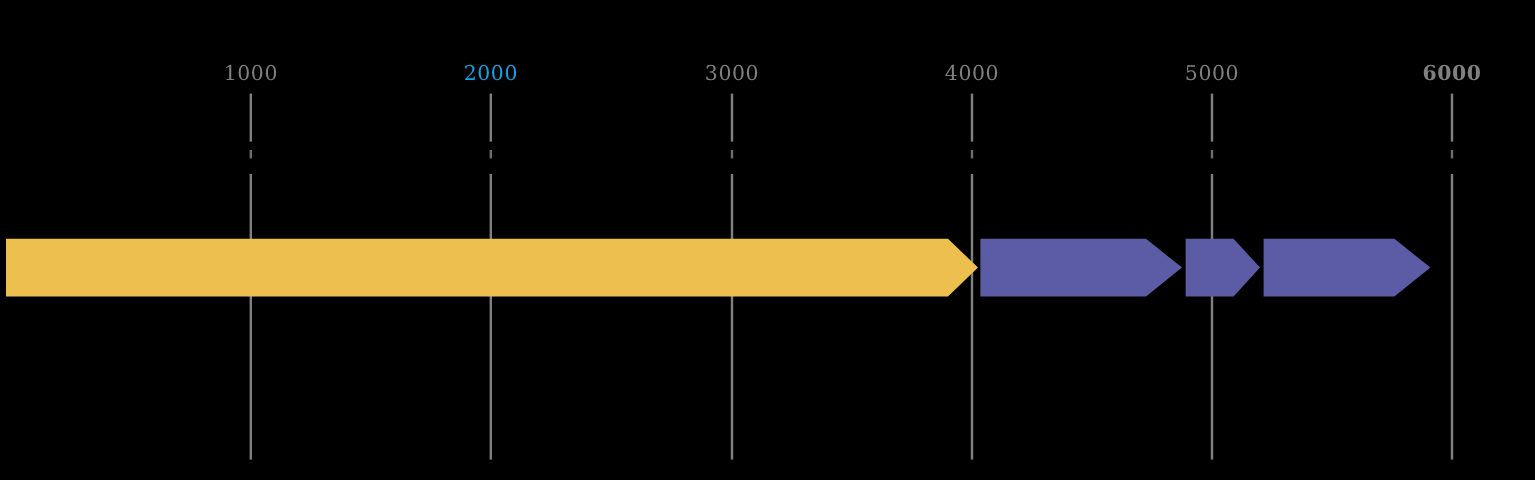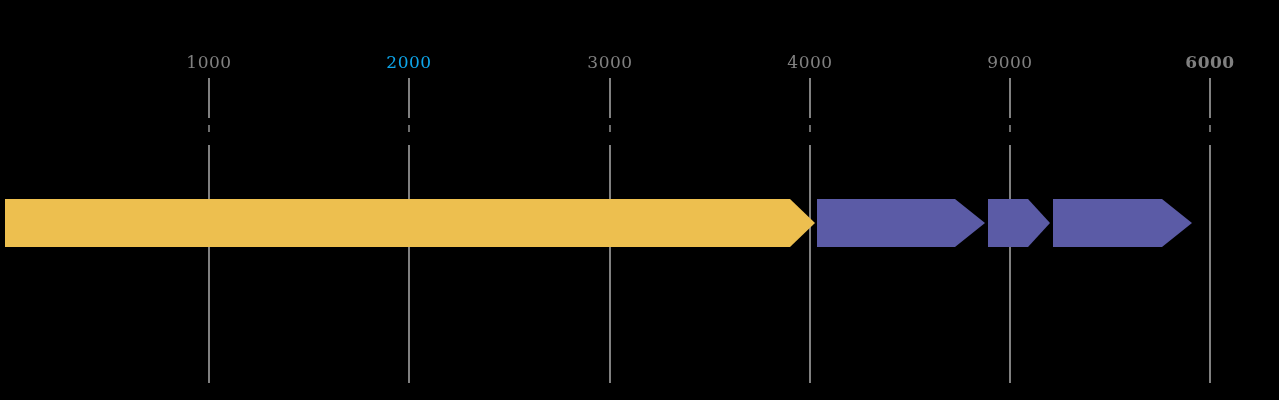--- a/index.html
+++ b/index.html
@@ -27,21 +27,21 @@
       <div class="gridline" style="left: 408.2px; top: 125px; height: 7px; background: rgb(128, 128, 128); opacity: 0.85;"></div>
       <div class="gridline" style="left: 408.2px; top: 145px; height: 238px; background: rgb(128, 128, 128); opacity: 1;"></div>
       <div class="tick-label" style="left: 610px; top: 52px; color: rgb(128, 128, 128);">3000</div>
       <div class="gridline" style="left: 609.2px; top: 78px; height: 40px; background: rgb(128, 128, 128); opacity: 1;"></div>
       <div class="gridline" style="left: 609.2px; top: 125px; height: 7px; background: rgb(128, 128, 128); opacity: 0.85;"></div>
       <div class="gridline" style="left: 609.2px; top: 145px; height: 238px; background: rgb(128, 128, 128); opacity: 1;"></div>
       <div class="tick-label" style="left: 810px; top: 52px; color: rgb(128, 128, 128);">4000</div>
       <div class="gridline" style="left: 809.2px; top: 78px; height: 40px; background: rgb(128, 128, 128); opacity: 1;"></div>
       <div class="gridline" style="left: 809.2px; top: 125px; height: 7px; background: rgb(128, 128, 128); opacity: 0.85;"></div>
       <div class="gridline" style="left: 809.2px; top: 145px; height: 238px; background: rgb(128, 128, 128); opacity: 1;"></div>
-      <div class="tick-label" style="left: 1010px; top: 52px; color: rgb(128, 128, 128);">9000</div>
+      <div class="tick-label" style="left: 1010px; top: 52px; color: rgb(128, 128, 128);">5000</div>
       <div class="gridline" style="left: 1009.2px; top: 78px; height: 40px; background: rgb(128, 128, 128); opacity: 1;"></div>
       <div class="gridline" style="left: 1009.2px; top: 125px; height: 7px; background: rgb(128, 128, 128); opacity: 0.85;"></div>
       <div class="gridline" style="left: 1009.2px; top: 145px; height: 238px; background: rgb(128, 128, 128); opacity: 1;"></div>
       <div class="tick-label" style="left: 1210px; top: 52px; color: rgb(128, 128, 128); font-weight: bold;">6000</div>
       <div class="gridline" style="left: 1209.2px; top: 78px; height: 40px; background: rgb(128, 128, 128); opacity: 1;"></div>
       <div class="gridline" style="left: 1209.2px; top: 125px; height: 7px; background: rgb(128, 128, 128); opacity: 0.85;"></div>
       <div class="gridline" style="left: 1209.2px; top: 145px; height: 238px; background: rgb(128, 128, 128); opacity: 1;"></div>
     </div>
 
   <svg class="track" id="track-layer" viewBox="0 0 1279 400" preserveAspectRatio="none">

